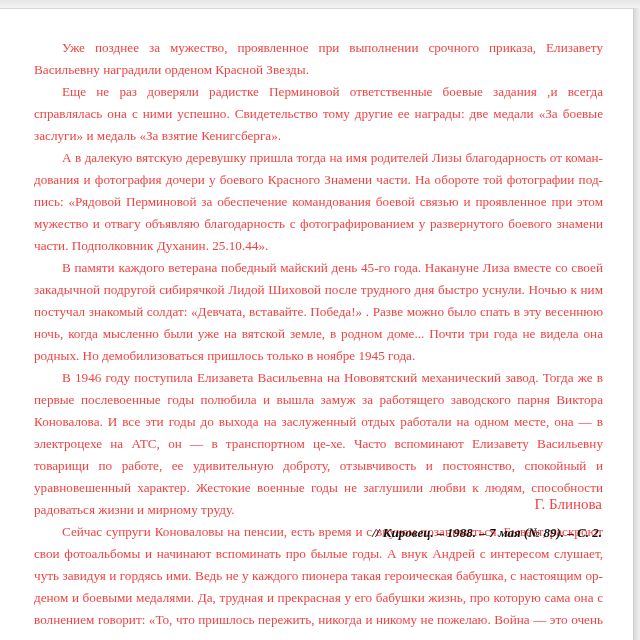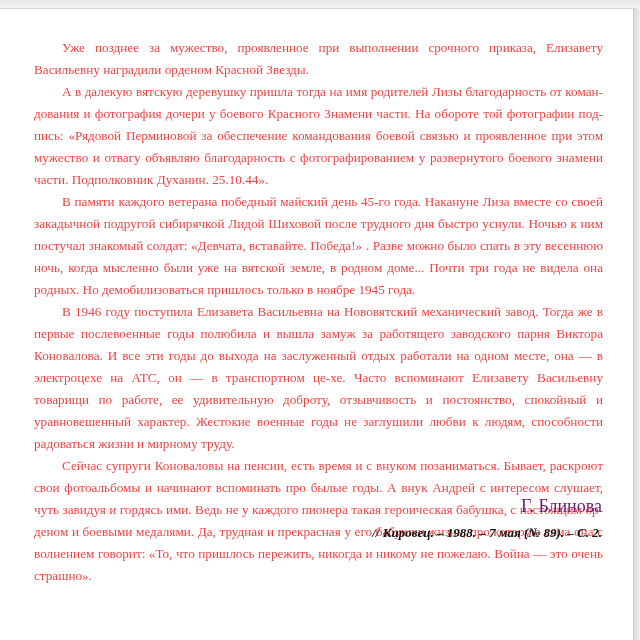--- a/index.html
+++ b/index.html
@@ -38,42 +38,43 @@
     }
     .page p {
       margin: 0;
       text-indent: 28px;
     }
     .signature {
       position: absolute;
       right: 38px;
       top: 496px;
       font-family: "Liberation Serif", serif;
-      font-size: 18px;
-      color: #701a75;
+      font-size: 15px;
+      color: #ef4444;
     }
     .source {
       position: absolute;
       right: 38px;
       top: 525px;
       font-family: "Liberation Serif", serif;
       font-size: 13px;
       font-weight: bold;
       font-style: italic;
       color: #111111;
     }
   </style>
 </head>
 <body>
 
 <div class="top-strip"></div>
 <div class="right-strip"></div>
 
 <div class="page">
   <p>Уже позднее за мужество, проявленное при выполнении срочного приказа, Елизавету Васильев­ну наградили орденом Красной Звезды.</p>
+  <p>Еще не раз доверяли радистке Перминовой ответственные боевые задания ,и всегда справлялась она с ними успешно. Свидетельство тому другие ее награды: две медали «За боевые заслуги» и медаль «За взятие Кенигсберга».</p>
   <p>А в далекую вятскую деревушку пришла тогда на имя родителей Лизы благодарность от коман­дования и фотография дочери у боевого Красного Знамени части. На обороте той фотографии под­пись: «Рядовой Перминовой за обеспечение командования боевой связью и проявленное при этом му­жество и отвагу объявляю благодарность с фотографированием у развернутого боевого знамени ча­сти. Подполковник Духанин. 25.10.44».</p>
   <p>В памяти каждого ветерана победный майский день 45-го года. Накануне Лиза вместе со своей закадычной подругой сибирячкой Лидой Шиховой после трудного дня быстро уснули. Ночью к ним постучал знакомый солдат: «Девчата, вставайте. Победа!» . Разве можно было спать в эту весеннюю ночь, когда мысленно были уже на вятской земле, в родном доме... Почти три года не видела она род­ных. Но демобилизоваться пришлось только в ноябре 1945 года.</p>
   <p>В 1946 году поступила Елизавета Васильевна на Нововятский механический завод. Тогда же в первые послевоенные годы полюбила и вышла замуж за работящего заводского парня Виктора Коно­валова. И все эти годы до выхода на заслуженный отдых работали на одном месте, она — в электроце­хе на АТС, он — в транспортном це-хе. Часто вспоминают Елизавету Васильевну товарищи по работе, ее удивительную доброту, отзывчивость и постоянство, спокойный и уравновешенный характер. Же­стокие военные годы не заглушили любви к людям, способности радоваться жизни и мирному труду.</p>
   <p>Сейчас супруги Коноваловы на пенсии, есть время и с внуком позаниматься. Бывает, раскроют свои фотоальбомы и начинают вспоминать про былые годы. А внук Андрей с интересом слушает, чуть завидуя и гордясь ими. Ведь не у каждого пионера такая героическая бабушка, с настоящим ор­деном и боевыми медалями. Да, трудная и прекрасная у его бабушки жизнь, про которую сама она с волнением говорит: «То, что пришлось пережить, никогда и никому не пожелаю. Война — это очень страшно».</p>
 </div>
 
 <div class="signature">Г. Блинова</div>
 <div class="source">// Кировец. – 1988. – 7 мая (№ 89). – С. 2.</div>
 
 </body></html>

